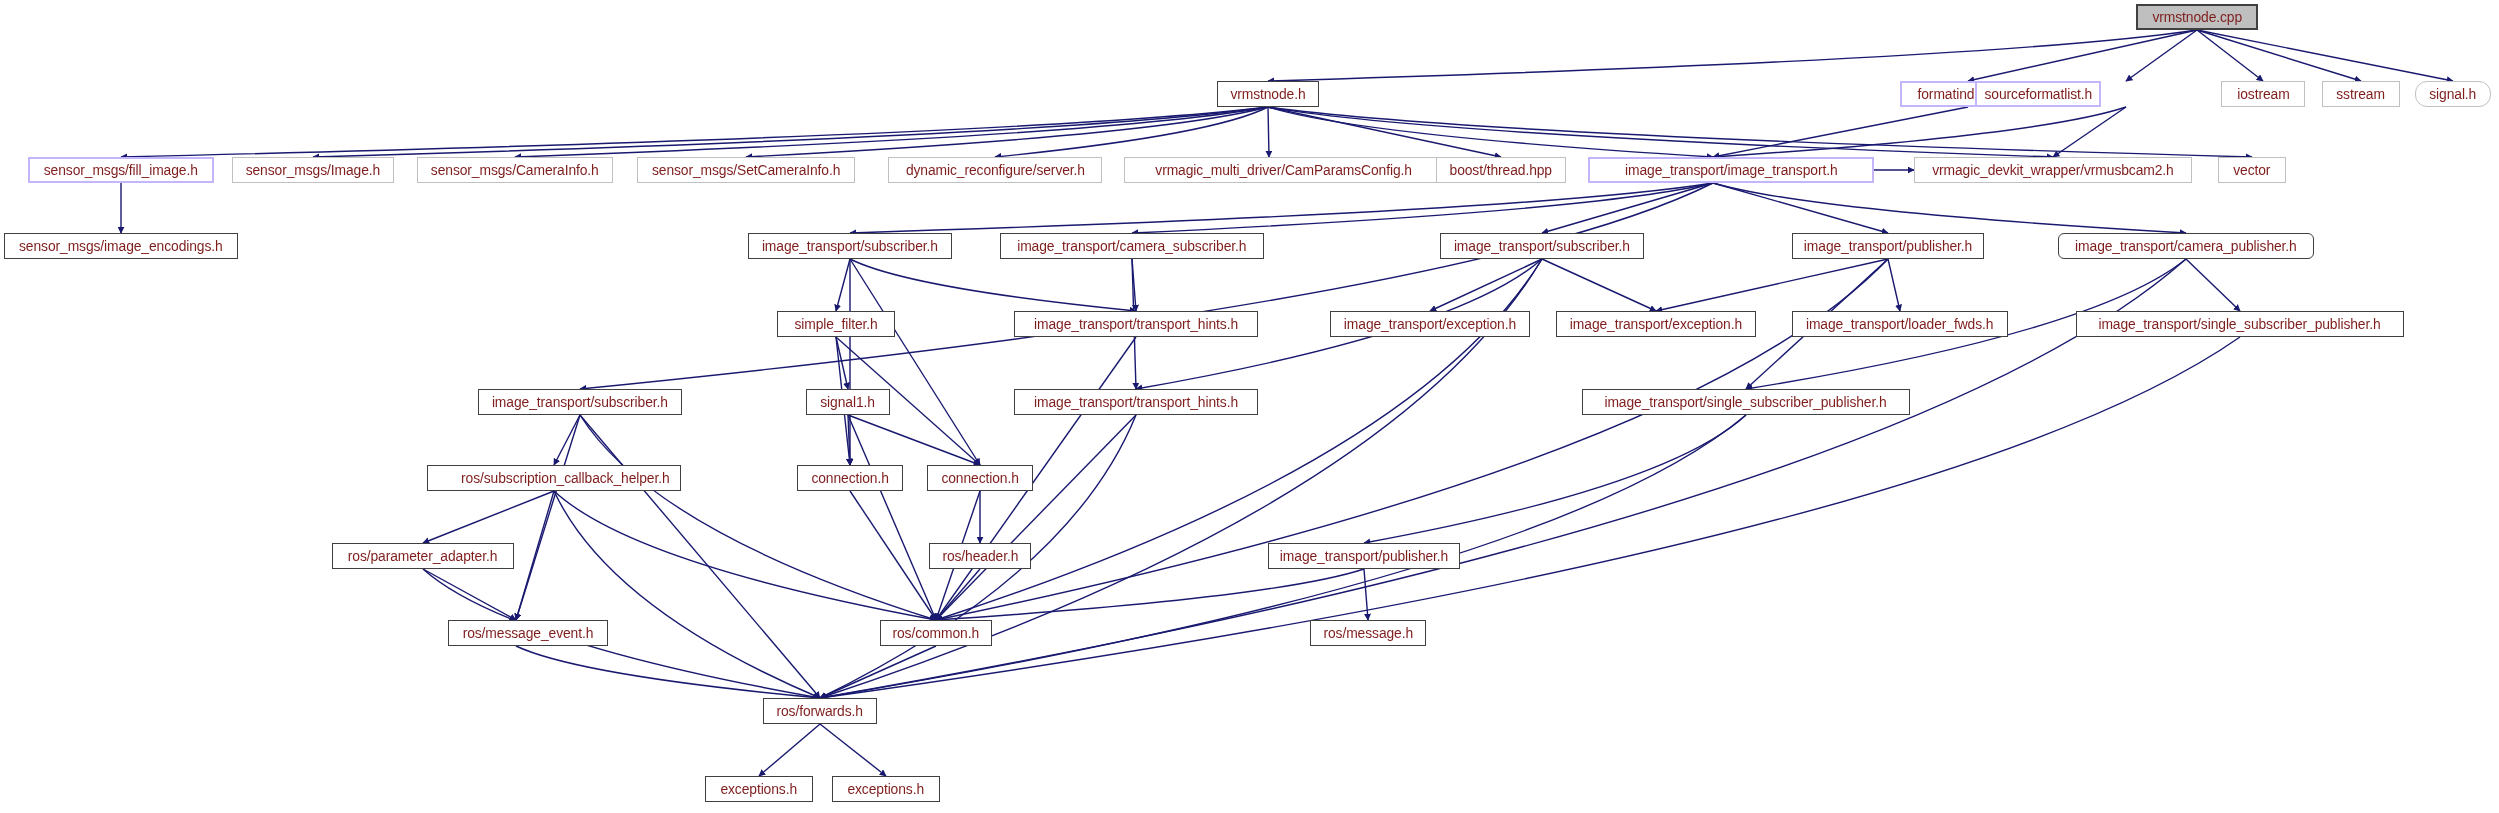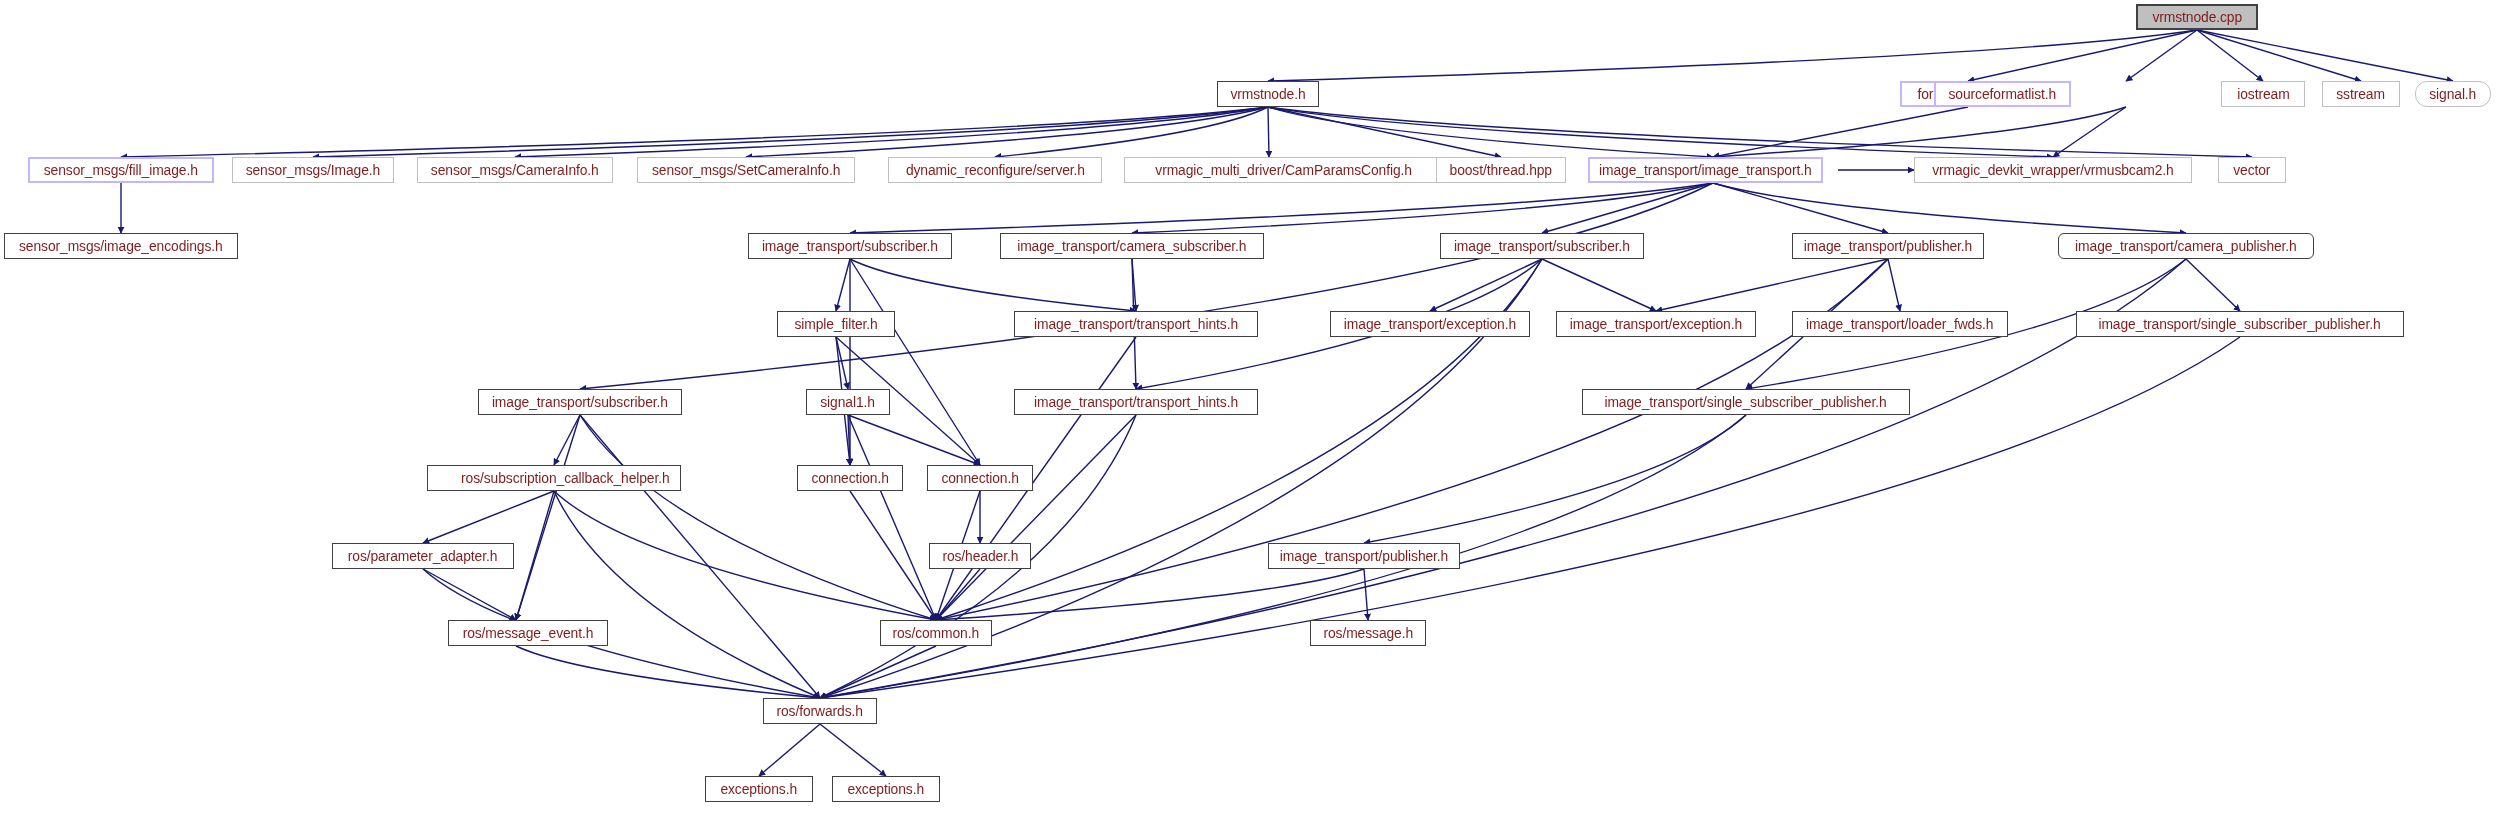--- a/index.html
+++ b/index.html
@@ -151,21 +151,21 @@
   <div id="nodes-layer">
       <div class="node root" style="left: 2136px; top: 4px; width: 122px; height: 26px;">
         <span class="node-label">vrmstnode.cpp</span>
       </div>
       <div class="node local" style="left: 1217px; top: 81px; width: 102px; height: 26px;">
         <span class="node-label">vrmstnode.h</span>
       </div>
       <div class="node bold" style="left: 1900px; top: 81px; width: 136px; height: 26px;">
         <span class="node-label">formatindicator.h</span>
       </div>
-      <div class="node bold" style="left: 1934px; top: 81px; width: 137px; height: 26px;">
+      <div class="node bold" style="left: 1975px; top: 81px; width: 126px; height: 26px;">
         <span class="node-label">sourceformatlist.h</span>
       </div>
       <div class="node external" style="left: 2221px; top: 81px; width: 84px; height: 26px;">
         <span class="node-label">iostream</span>
       </div>
       <div class="node external" style="left: 2322px; top: 81px; width: 78px; height: 26px;">
         <span class="node-label">sstream</span>
       </div>
       <div class="node external" style="left: 2415px; top: 81px; width: 76px; height: 26px; border-radius: 12px;">
         <span class="node-label">signal.h</span>
@@ -184,21 +184,21 @@
       </div>
       <div class="node external" style="left: 888px; top: 157px; width: 214px; height: 26px;">
         <span class="node-label">dynamic_reconfigure/server.h</span>
       </div>
       <div class="node external" style="left: 1124px; top: 157px; width: 320px; height: 26px;">
         <span class="node-label">vrmagic_multi_driver/CamParamsConfig.h</span>
       </div>
       <div class="node external" style="left: 1436px; top: 157px; width: 130px; height: 26px;">
         <span class="node-label">boost/thread.hpp</span>
       </div>
-      <div class="node bold" style="left: 1588px; top: 157px; width: 235px; height: 26px;">
+      <div class="node bold" style="left: 1588px; top: 157px; width: 286px; height: 26px;">
         <span class="node-label">image_transport/image_transport.h</span>
       </div>
       <div class="node external" style="left: 1914px; top: 157px; width: 278px; height: 26px;">
         <span class="node-label">vrmagic_devkit_wrapper/vrmusbcam2.h</span>
       </div>
       <div class="node external" style="left: 2218px; top: 157px; width: 68px; height: 26px;">
         <span class="node-label">vector</span>
       </div>
       <div class="node local" style="left: 4px; top: 233px; width: 234px; height: 26px;">
         <span class="node-label">sensor_msgs/image_encodings.h</span>

